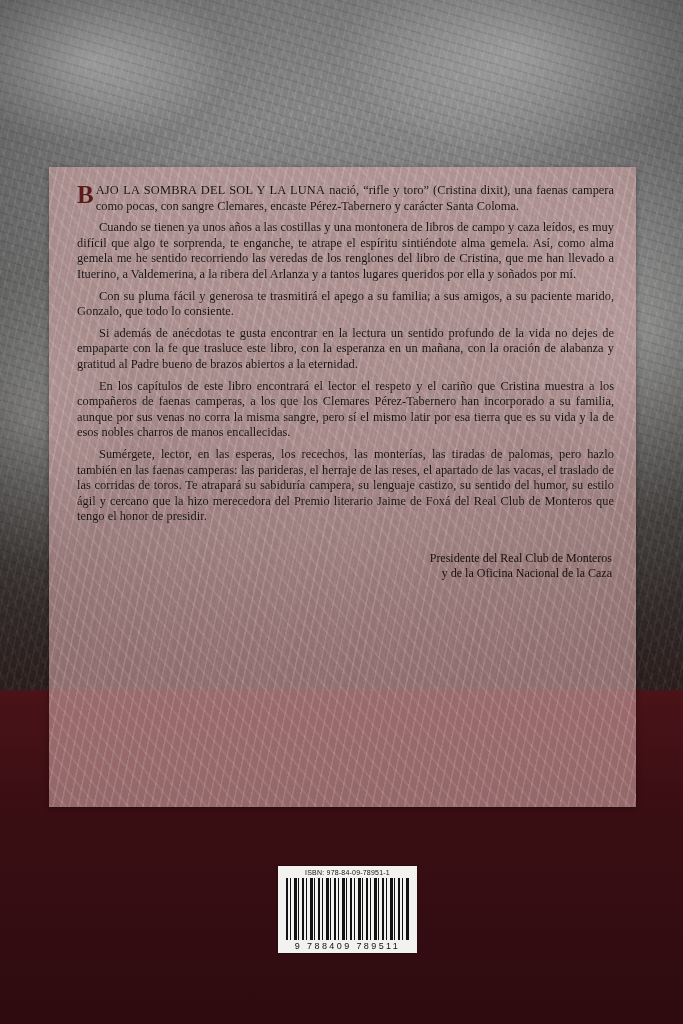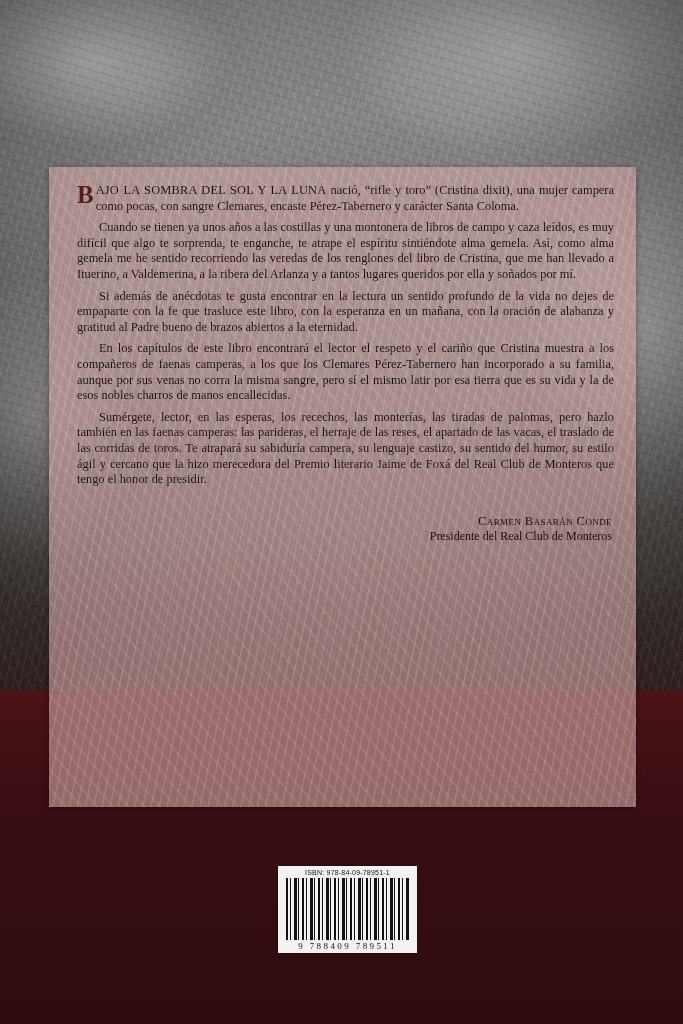--- a/index.html
+++ b/index.html
@@ -141,54 +141,55 @@
     height: 62px;
     width: 123px;
     margin: 0 auto;
     background-image: repeating-linear-gradient(90deg,
       #111 0px, #111 2px, #f2f2f0 2px, #f2f2f0 4px,
       #111 4px, #111 5px, #f2f2f0 5px, #f2f2f0 8px,
       #111 8px, #111 11px, #f2f2f0 11px, #f2f2f0 12px,
       #111 12px, #111 13px, #f2f2f0 13px, #f2f2f0 16px);
   }
   .barcode-digits {
-    font-family: Liberation Serif, serif;
+    font-family: Liberation Sans, sans-serif;
     font-size: 9px;
     text-align: center;
     color: #111;
     letter-spacing: 2.4px;
     margin-top: 1px;
   }
 </style>
 </head>
 <body>
 
 <div class="book-back">
 
   <div class="photo"></div>
   <div class="photo-vignette"></div>
   <div class="lower-band"></div>
 
   <div class="text-panel">
     <div class="blurb">
 
       <p class="first">
-        <span class="dropcap">B</span><span class="smallcaps">AJO LA SOMBRA DEL SOL Y LA LUNA</span><span> nació, “rifle y toro” (Cristina dixit), una mujer campera como pocas, con sangre Clemares, encaste Pérez-Tabernero y carácter Santa Coloma.</span>
+        <span class="dropcap">B</span><span class="smallcaps">AJO LA SOMBRA DEL SOL Y LA LUNA</span><span> nació, “rifle y toro” (Cristina dixit), una faenas campera como pocas, con sangre Clemares, encaste Pérez-Tabernero y carácter Santa Coloma.</span>
       </p>
 
       <p>Cuando se tienen ya unos años a las costillas y una montonera de libros de campo y caza leídos, es muy difícil que algo te sorprenda, te enganche, te atrape el espíritu sintiéndote alma gemela. Así, como alma gemela me he sentido recorriendo las veredas de los renglones del libro de Cristina, que me han llevado a Ituerino, a Valdemerina, a la ribera del Arlanza y a tantos lugares queridos por ella y soñados por mí.</p>
+      <p>Con su pluma fácil y generosa te trasmitirá el apego a su familia; a sus amigos, a su paciente marido, Gonzalo, que todo lo consiente.</p>
       <p>Si además de anécdotas te gusta encontrar en la lectura un sentido profundo de la vida no dejes de empaparte con la fe que trasluce este libro, con la esperanza en un mañana, con la oración de alabanza y gratitud al Padre bueno de brazos abiertos a la eternidad.</p>
       <p>En los capítulos de este libro encontrará el lector el respeto y el cariño que Cristina muestra a los compañeros de faenas camperas, a los que los Clemares Pérez-Tabernero han incorporado a su familia, aunque por sus venas no corra la misma sangre, pero sí el mismo latir por esa tierra que es su vida y la de esos nobles charros de manos encallecidas.</p>
       <p>Sumérgete, lector, en las esperas, los rececho​s, las monterías, las tiradas de palomas, pero hazlo también en las faenas camperas: las parideras, el herraje de las reses, el apartado de las vacas, el traslado de las corridas de toros. Te atrapará su sabiduría campera, su lenguaje castizo, su sentido del humor, su estilo ágil y cercano que la hizo merecedora del Premio literario Jaime de Foxá del Real Club de Monteros que tengo el honor de presidir.</p>
 
     </div>
 
     <div class="signature">
-      <div class="name">Carmen Basarán Conde</div>
       <div>Presidente del Real Club de Monteros</div>
+      <div>y de la Oficina Nacional de la Caza</div>
     </div>
   </div>
 
   <div class="barcode-area">
     <div class="isbn-text">ISBN: 978-84-09-78951-1</div>
     <div class="bars"></div>
     <div class="barcode-digits">9 788409 789511</div>
   </div>
 
 </div>

